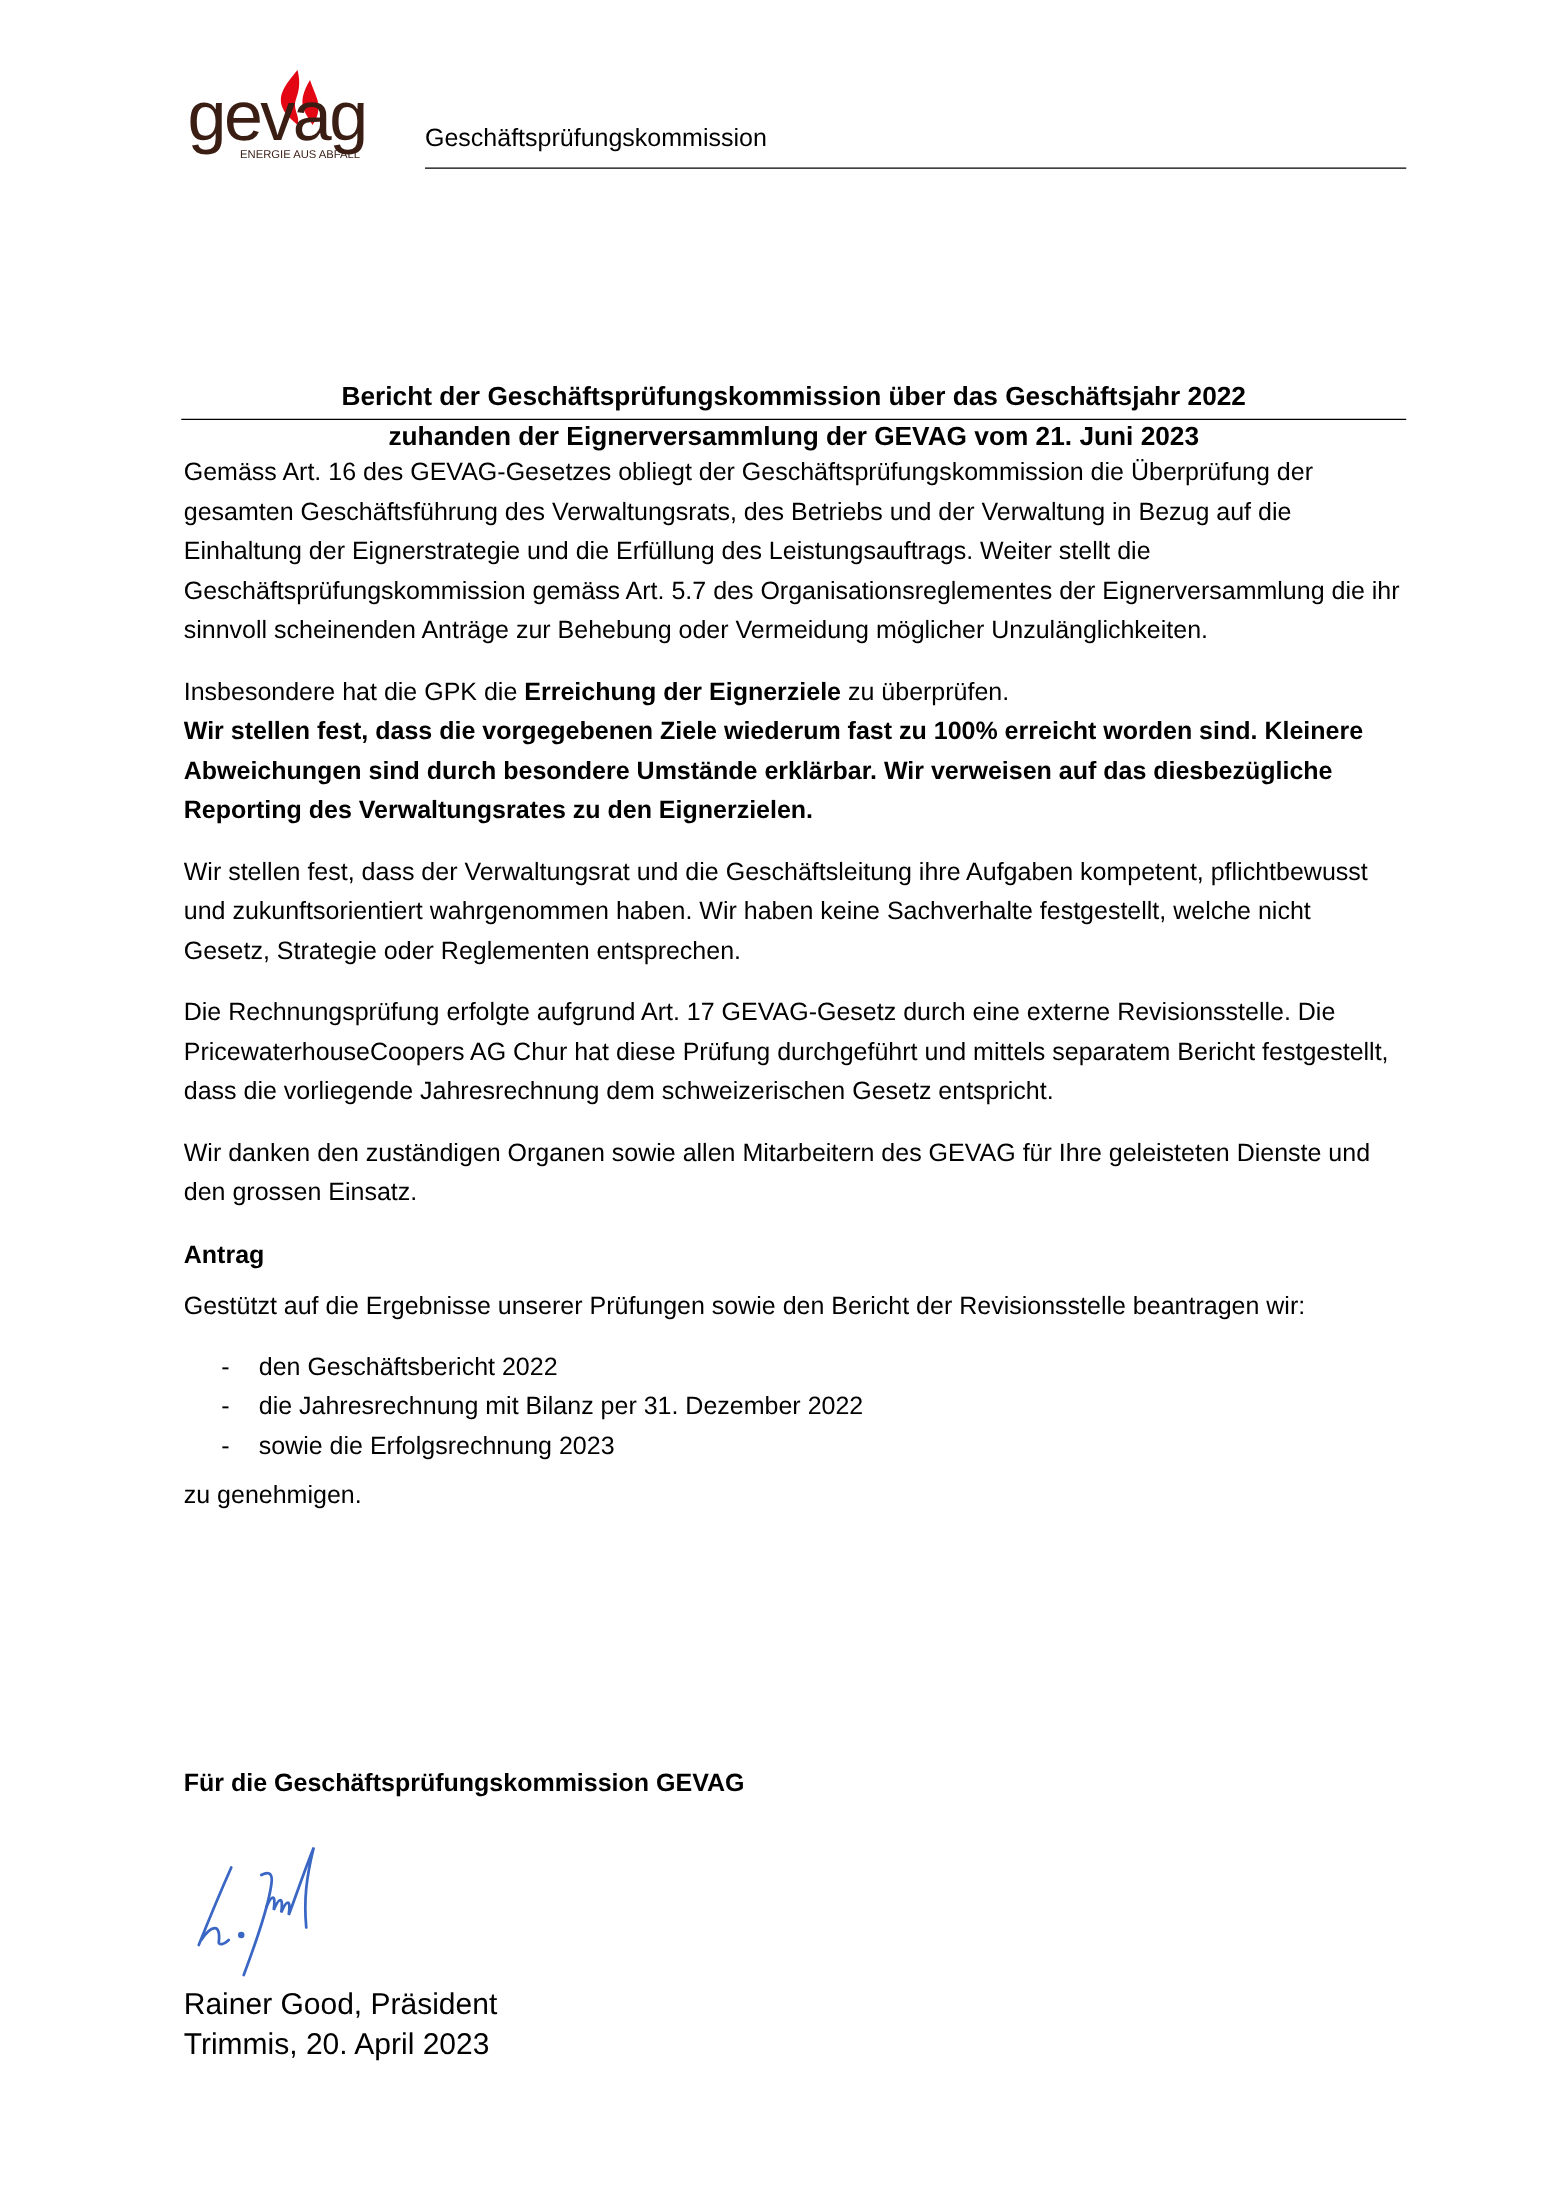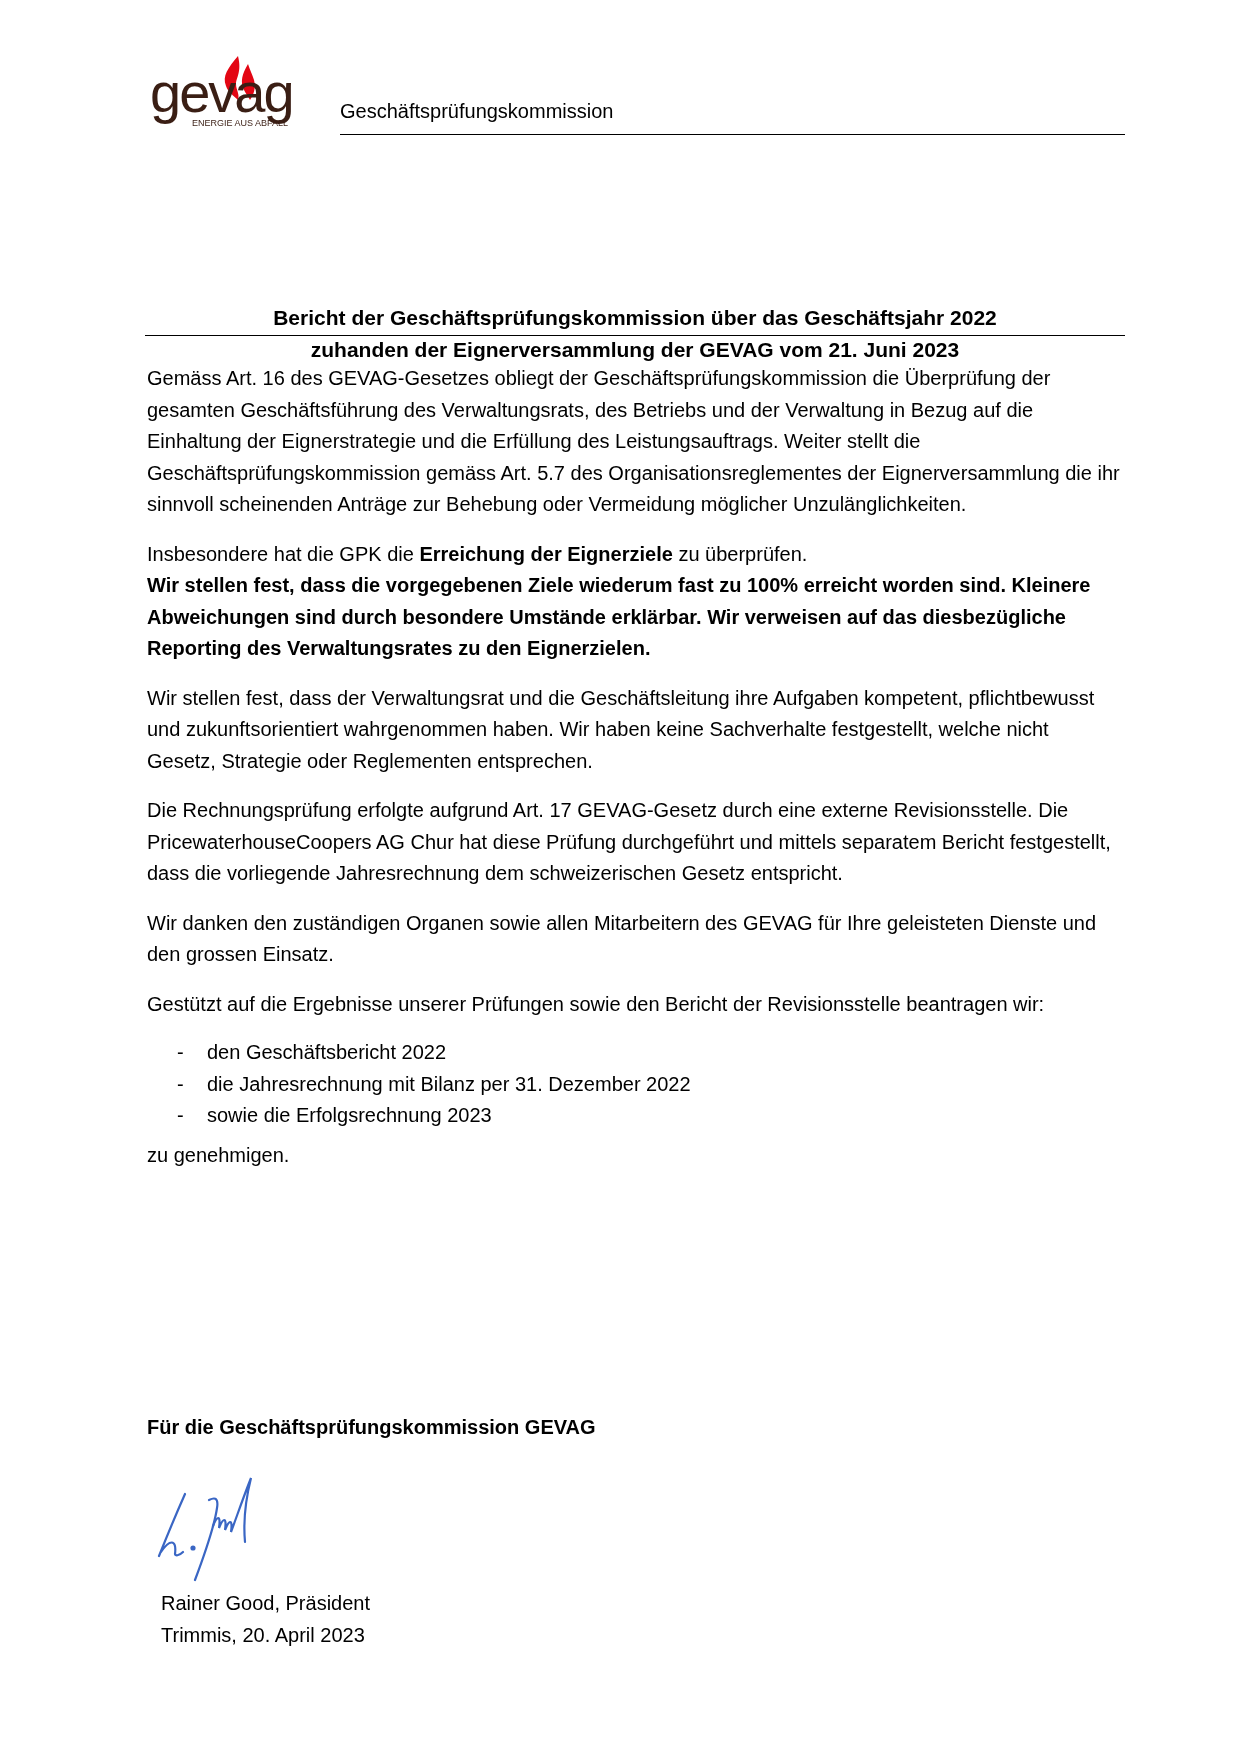--- a/index.html
+++ b/index.html
@@ -16,21 +16,21 @@
     .body { position: absolute; left: 147px; width: 975px; top: 363px; font-size: 20px; line-height: 31.5px; }
     .body p { margin: 0 0 18px 0; }
     .b { font-weight: bold; }
     .heading { font-weight: bold; margin: 0 0 10px 0; }
     .list { margin: 0 0 8px 0; padding: 0; list-style: none; }
     .list li { display: flex; line-height: 31.5px; }
     .list .dash { width: 60px; padding-left: 30px; box-sizing: border-box; }
     .closing { margin-top: 0; }
     .sig-block { position: absolute; left: 147px; top: 1412px; font-size: 20px; line-height: 31.5px; font-weight: bold; }
     .signature { position: absolute; left: 147px; top: 1468px; width: 130px; height: 118px; }
-    .signer { position: absolute; left: 161px; top: 1588px; font-size: 20px; line-height: 31.5px; }
+    .signer { position: absolute; left: 147px; top: 1588px; font-size: 24px; line-height: 31.5px; }
   </style>
 </head>
 <body>
 
 <div class="logo">
   <svg width="180" height="80" viewBox="0 0 180 80">
     <path d="M88 6 C78 18 72 26 76 36 C78 42 84 46 88 50 C90 44 86 40 86 34 C86 28 92 22 88 6 Z" fill="#e30613"></path>
     <path d="M98 14 C92 24 90 32 94 40 C96 44 98 46 100 50 C104 44 106 38 104 30 C102 24 100 20 98 14 Z" fill="#e30613"></path>
     <text x="0" y="62" font-family="Liberation Sans, sans-serif" font-size="56" fill="#3a1e14" letter-spacing="-2">gevag</text>
     <text x="42" y="76" font-family="Liberation Sans, sans-serif" font-size="9" fill="#3a1e14">ENERGIE AUS ABFALL</text>
@@ -48,20 +48,21 @@
 
 <div class="body">
   <p>Gemäss Art. 16 des GEVAG-Gesetzes obliegt der Geschäftsprüfungskommission die Überprüfung der gesamten Geschäftsführung des Verwaltungsrats, des Betriebs und der Verwaltung in Bezug auf die Einhaltung der Eignerstrategie und die Erfüllung des Leistungsauftrags. Weiter stellt die Geschäftsprüfungskommission gemäss Art. 5.7 des Organisationsreglementes der Eignerversammlung die ihr sinnvoll scheinenden Anträge zur Behebung oder Vermeidung möglicher Unzulänglichkeiten.</p>
   <p>
     <span>Insbesondere hat die GPK die </span><span class="b">Erreichung der Eignerziele</span><span> zu überprüfen.</span><br>
     <span class="b">Wir stellen fest, dass die vorgegebenen Ziele wiederum fast zu 100% erreicht worden sind. Kleinere Abweichungen sind durch besondere Umstände erklärbar. Wir verweisen auf das diesbezügliche Reporting des Verwaltungsrates zu den Eignerzielen.</span>
   </p>
   <p>Wir stellen fest, dass der Verwaltungsrat und die Geschäftsleitung ihre Aufgaben kompetent, pflichtbewusst und zukunftsorientiert wahrgenommen haben. Wir haben keine Sachverhalte festgestellt, welche nicht Gesetz, Strategie oder Reglementen entsprechen.</p>
   <p>Die Rechnungsprüfung erfolgte aufgrund Art. 17 GEVAG-Gesetz durch eine externe Revisionsstelle. Die PricewaterhouseCoopers AG Chur hat diese Prüfung durchgeführt und mittels separatem Bericht festgestellt, dass die vorliegende Jahresrechnung dem schweizerischen Gesetz entspricht.</p>
   <p>Wir danken den zuständigen Organen sowie allen Mitarbeitern des GEVAG für Ihre geleisteten Dienste und den grossen Einsatz.</p>
+  <div class="heading">Antrag</div>
   <p style="margin-bottom:17px">Gestützt auf die Ergebnisse unserer Prüfungen sowie den Bericht der Revisionsstelle beantragen wir:</p>
   <ul class="list">
     <li>
         <span class="dash">-</span>
         <span>den Geschäftsbericht 2022</span>
       </li>
     <li>
         <span class="dash">-</span>
         <span>die Jahresrechnung mit Bilanz per 31. Dezember 2022</span>
       </li>

